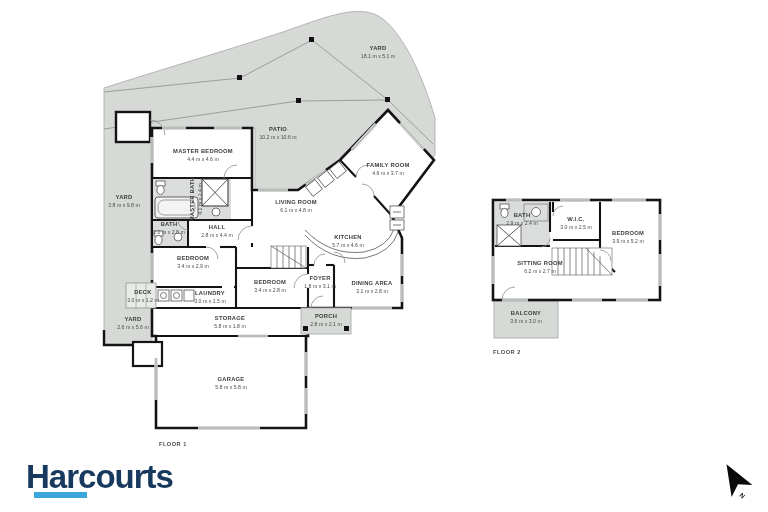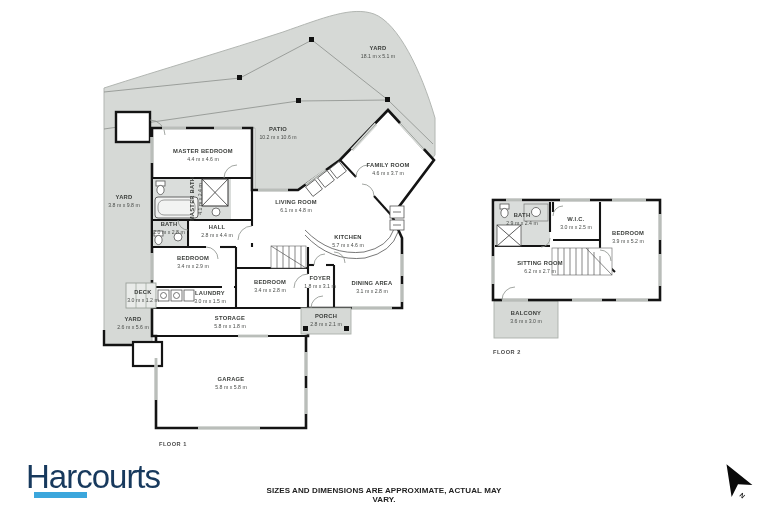--- a/index.html
+++ b/index.html
@@ -13,21 +13,21 @@
     text-align:center;color:#3a3d3a;line-height:1.3;white-space:nowrap;z-index:5;
   }
   .lbl .n{font-size:5.8px;font-weight:bold;letter-spacing:.25px;}
   .lbl .d{font-size:5.2px;color:#4a4d4a;}
   .lbl.vert{transform:translate(-50%,-50%) rotate(-90deg);}
   .flabel{
     position:absolute;font-size:5.6px;color:#4a4a4a;letter-spacing:.5px;z-index:5;font-weight:bold;
   }
   .logo{
     position:absolute;left:26px;top:458px;z-index:6;
-    font-size:33px;font-weight:normal;letter-spacing:-1px;color:#17395d;
+    font-size:33px;font-weight:bold;letter-spacing:-1px;color:#17395d;
   }
   .logo-bar{
     position:absolute;left:34px;top:492px;width:53px;height:6px;background:#3ba6dc;z-index:7;
   }
   .disclaimer{
     position:absolute;left:258px;top:486px;width:252px;text-align:center;z-index:6;
     font-size:8px;font-weight:bold;color:#222;letter-spacing:.1px;
   }
   .north-n{
     position:absolute;left:740px;top:492px;z-index:6;font-size:6.5px;color:#111;
@@ -399,16 +399,15 @@
     <div class="d">6.2 m x 2.7 m</div>
   </div>
   <div class="lbl" style="left:526px;top:317px">
     <div class="n">BALCONY</div>
     <div class="d">3.6 m x 3.0 m</div>
   </div>
   <div class="flabel" style="left:493px;top:349px">FLOOR 2</div>
 
   <div class="logo">Harcourts</div>
   <div class="logo-bar"></div>
-  <div class="disclaimer">SIZES AND DIMENSIONS ARE APPROXIMATE, ACTUAL MAY VARY.</div>
   <div class="north-n">N</div>
 
 </div>
 
 </body></html>

